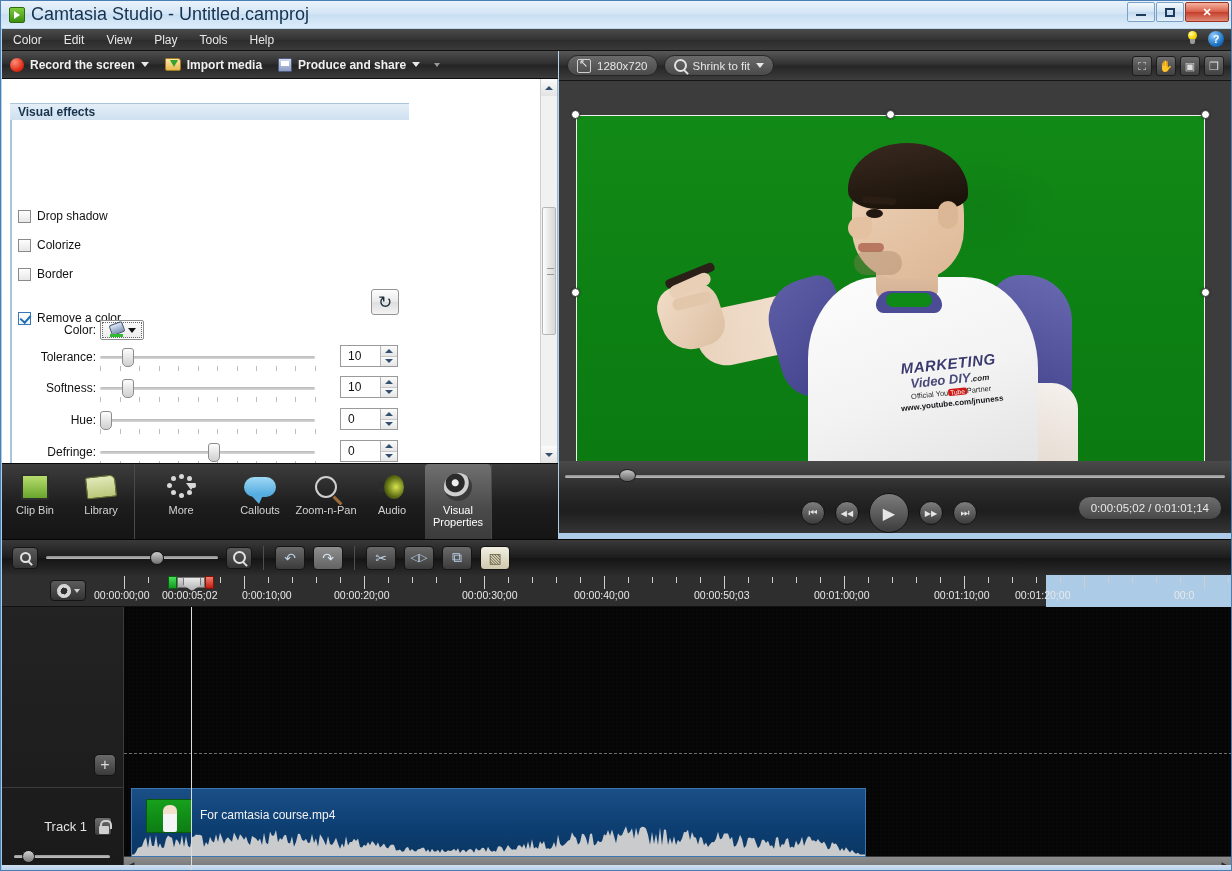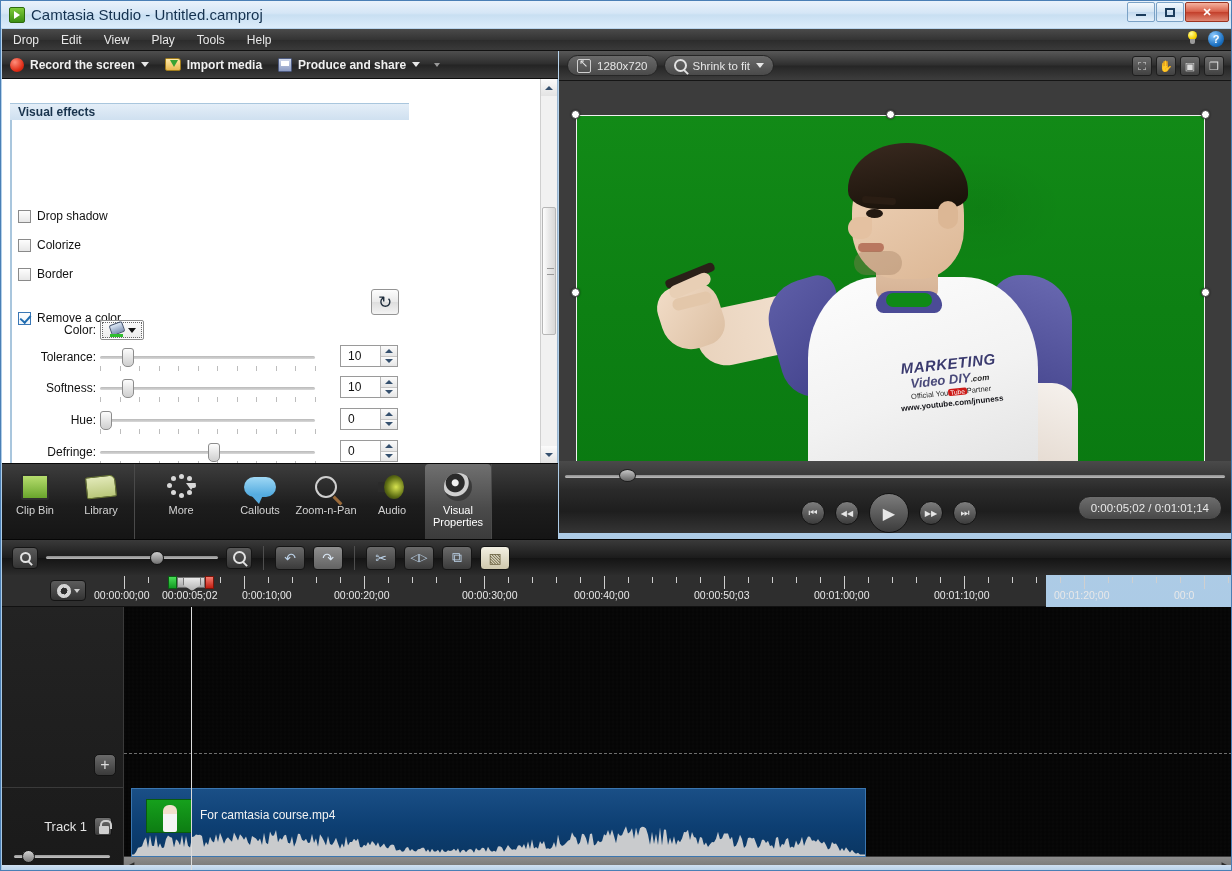--- a/index.html
+++ b/index.html
@@ -22,21 +22,21 @@
   .title-ico {
     width:16px; height:16px; margin-left:8px; margin-right:6px;
     background:linear-gradient(#7ecb3a,#3c8f14);
     border:1px solid #2e6b0d; border-radius:2px;
     position:relative;
   }
   .title-ico:after {
     content:""; position:absolute; left:4px; top:3px;
     border-left:6px solid #fff; border-top:4px solid transparent; border-bottom:4px solid transparent;
   }
-  .title-text { font-size:15px; color:#14314f; }
+  .title-text { font-size:18px; color:#14314f; }
   .win-btns { position:absolute; right:4px; top:1px; display:flex; gap:1px; }
   .win-btn {
     width:28px; height:20px; border:1px solid #7ba2c6; border-radius:2px;
     background:linear-gradient(#f4f9fd,#d3e4f3 50%,#c2d9ee 51%,#e5f0fa);
     display:flex; align-items:center; justify-content:center;
     color:#1b3c5c; font-size:11px;
   }
   .win-btn.close {
     width:44px;
     background:linear-gradient(#f4b3a0,#d8604a 48%,#c3402c 52%,#e08874);
@@ -439,21 +439,21 @@
           <div class="glyph-min"></div>
         </div>
       <div class="win-btn">
           <div class="glyph-max"></div>
         </div>
       <div class="win-btn close">✕</div>
     </div>
   </div>
 
   <div class="menubar">
-    <div class="menu-item">Drop</div>
+    <div class="menu-item">Color</div>
     <div class="menu-item">Edit</div>
     <div class="menu-item">View</div>
     <div class="menu-item">Play</div>
     <div class="menu-item">Tools</div>
     <div class="menu-item">Help</div>
     <div class="menu-right">
       <div class="bulb"></div>
       <div class="helpicon">?</div>
     </div>
   </div>
@@ -860,21 +860,21 @@
     <div class="ruler-labels" id="rulerlabels">
         <span style="left:-30px">00:00:00;00</span>
         <span style="left:38px">00:00:05;02</span>
         <span style="left:118px">0:00:10;00</span>
         <span style="left:210px">00:00:20;00</span>
         <span style="left:338px">00:00:30;00</span>
         <span style="left:450px">00:00:40;00</span>
         <span style="left:570px">00:00:50;03</span>
         <span style="left:690px">00:01:00;00</span>
         <span style="left:810px">00:01:10;00</span>
-        <span style="left:930px">00:01:20;00</span>
+        <span style="left:891px">00:01:20;00</span>
         <span style="left:1050px">00:0</span>
       </div>
     <div class="marker-g"></div>
     <div class="marker-bar"></div>
     <div class="marker-r"></div>
     <div class="playhead-head"></div>
   </div>
   <div class="playhead-line"></div>
 
   <div class="tl-body">

